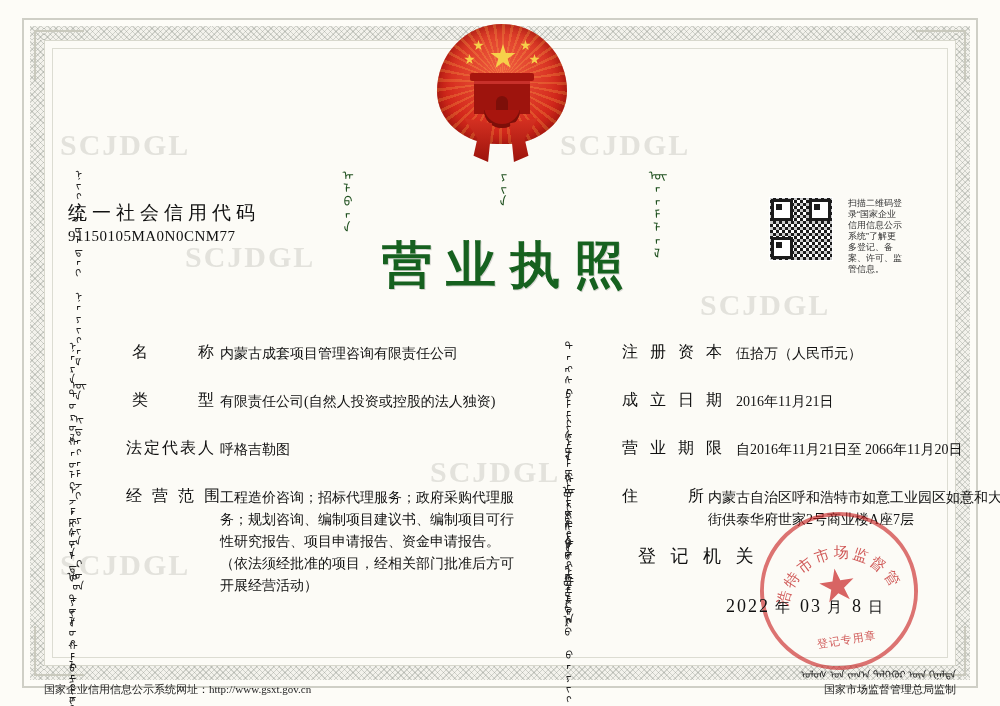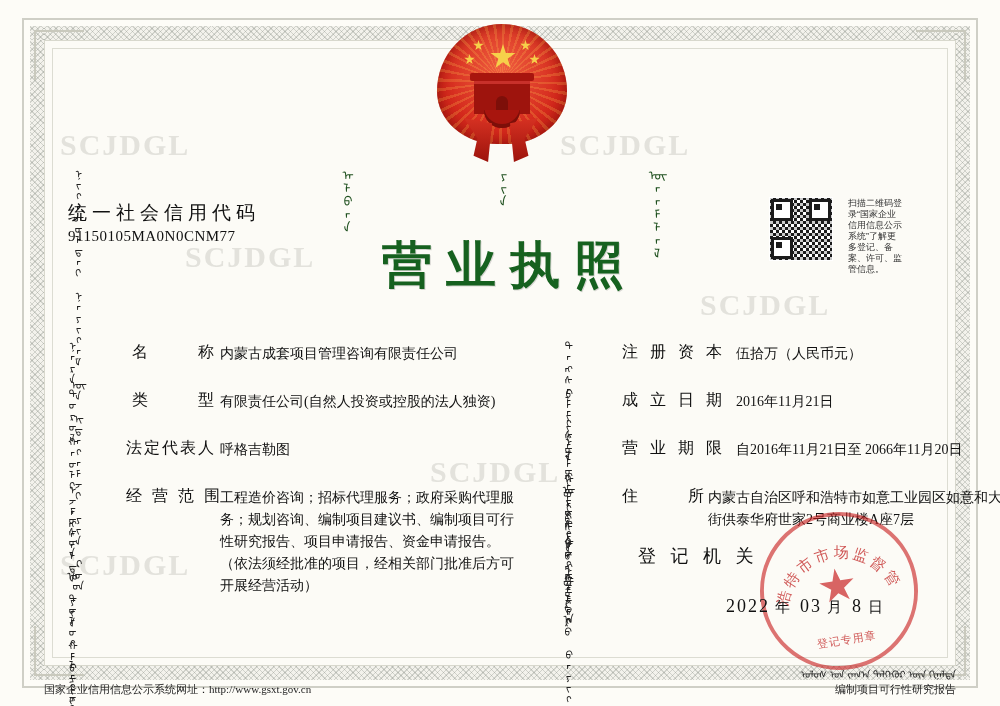--- a/index.html
+++ b/index.html
@@ -471,15 +471,15 @@
     </svg>
     <div class="bottom-text">登记专用章</div>
   </div>
 
   <div class="date-line">
     <span class="num">2022</span><span class="cn">年</span><span class="num">03</span><span class="cn">月</span><span class="num">8</span><span class="cn">日</span>
   </div>
 
   <div class="footer-left">国家企业信用信息公示系统网址：http://www.gsxt.gov.cn</div>
   <div class="footer-mong-r mong-h">ᠤᠯᠤᠰ ᠤᠨ ᠵᠠᠬ᠎ᠠ ᠳᠡᠯᠭᠡᠭᠦᠷ ᠦᠨ ᠬᠢᠨᠠᠯᠲᠠ</div>
-  <div class="footer-right">编制项目可行性研究报告</div>
+  <div class="footer-right">国家市场监督管理总局监制</div>
 
 </div>
 
 </body></html>

